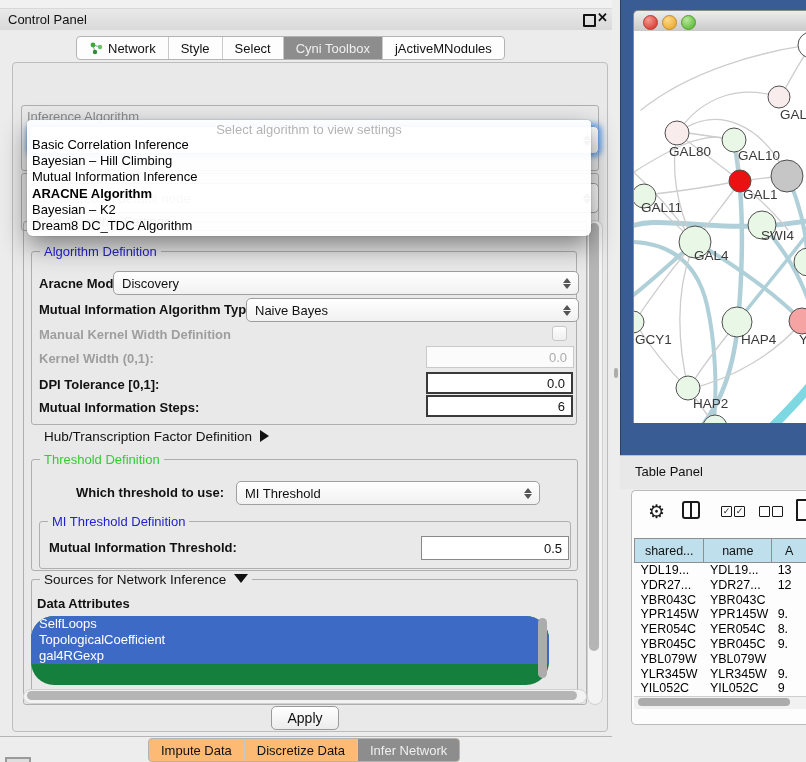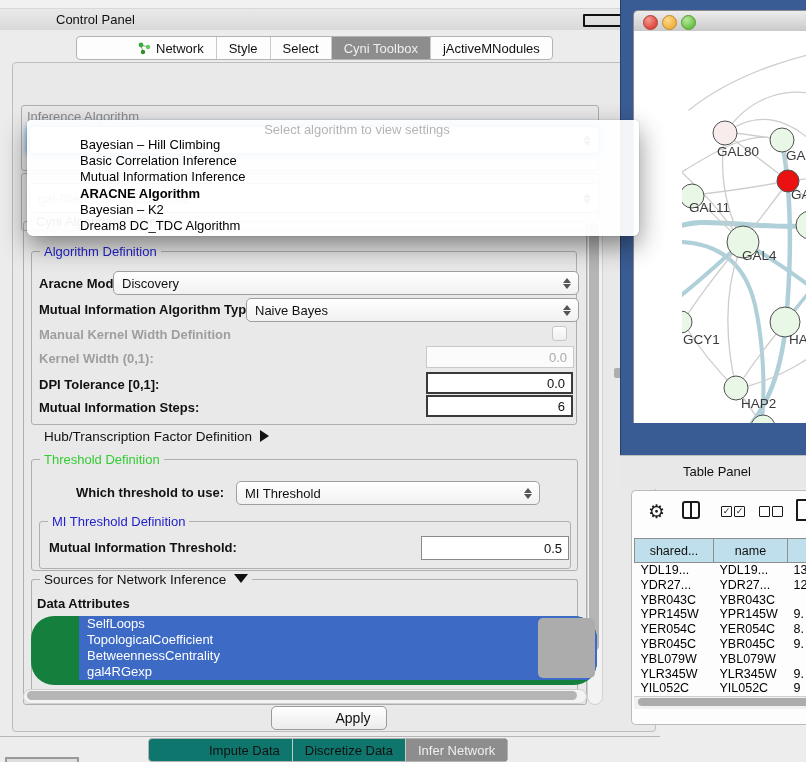--- a/index.html
+++ b/index.html
@@ -1,18 +1,18 @@
 <!DOCTYPE html>
 <html><head>
 <meta charset="utf-8">
 <style>
   html,body{margin:0;padding:0;}
   body{width:806px;height:762px;position:relative;overflow:hidden;background:#EDEDED;
        font-family:"Liberation Sans",sans-serif;-webkit-font-smoothing:antialiased;}
-  .abs{position:absolute;padding-left:48px;}
+  .abs{position:absolute;}
   
   #ctl-top-strip{left:0;top:0;width:612px;height:8px;background:#F1F1F1;border-bottom:1px solid #D8D8D8;}
   #ctl-titlebar{left:0;top:9px;width:612px;height:21px;background:linear-gradient(#E9E9E9,#D9D9D9);
                 border-bottom:1px solid #ACACAC;}
   #ctl-title{left:8px;top:3px;font-size:13px;color:#111;}
   #ctl-float{left:583px;top:5px;width:9px;height:9px;border:2px solid #111;border-radius:1px;}
   #ctl-close{left:597px;top:1px;font-size:13px;font-weight:bold;color:#111;}
   #ctl-body{left:0;top:30px;width:612px;height:706px;background:#ECECEC;border-bottom:1px solid #B5B5B5;}
   
   #tabbar{left:76px;top:6px;height:22px;display:flex;background:#FDFDFD;border:1px solid #B3B3B3;
@@ -61,21 +61,21 @@
   #attr-list{left:18px;top:553px;width:518px;height:69px;background:#15803d;overflow:hidden;z-index:5;border-radius:23px;}
   .attr-item{background:#3D6AC5;color:#FFF;font-size:13px;height:16px;line-height:16px;padding-left:8px;}
   #attr-sb{left:525px;top:555px;width:9px;height:60px;background:#ACACAC;border-radius:5px;z-index:6;}
   
   .sb-track{position:absolute;background:#F3F3F3;border:1px solid #D0D0D0;border-radius:8px;}
   .sb-thumb{position:absolute;background:#B5B5B5;border-radius:6px;}
   
   #apply-btn{left:258px;top:643px;width:66px;height:22px;background:linear-gradient(#FFFFFF,#ECECEC);
              border:1px solid #9A9A9A;border-radius:5px;font-size:14px;color:#111;display:flex;
              align-items:center;justify-content:center;}
-  #bottom-tabbar{left:148px;top:708px;height:22px;display:flex;background:#0f766e;border:1px solid #B3B3B3;
+  #bottom-tabbar{left:148px;top:708px;height:22px;display:flex;background:#fdba74;border:1px solid #B3B3B3;
                  border-radius:4px;overflow:hidden;z-index:4;}
   
   #splitter-handle{left:614px;top:368px;width:4px;height:10px;background:#ADADAD;border-radius:2px;}
   
   #desktop{left:620px;top:0;width:186px;height:455px;background:#3A5C94;border-left:1px solid #27406B;}
   #net-titlebar{left:633px;top:10px;width:173px;height:21px;background:linear-gradient(#EDEDED,#C8C8C8);
                 border:1px solid #8A8A8A;border-right:none;border-radius:5px 0 0 0;}
   .tl{position:absolute;top:4px;width:13px;height:13px;border-radius:50%;}
   #net-canvas{left:633px;top:31px;width:173px;height:392px;background:#FFF;border-left:1px solid #8A8A8A;overflow:hidden;}
   
@@ -205,38 +205,37 @@
     <div class="lbl b" style="left:36px;top:477px;">Mutual Information Threshold:</div>
     <div class="field mid" style="left:408px;top:473px;width:140px;height:22px;">0.5</div>
 
     <div class="groupbox" style="left:18px;top:516px;width:545px;height:122px;border-bottom:none;border-radius:3px 3px 0 0;">
       <span class="gtitle" style="left:8px;font-size:13.5px;"><span>Sources for Network Inference</span><span class="tri-d"></span></span>
     </div>
     <div class="lbl b" style="left:24px;top:533px;">Data Attributes</div>
     <div class="abs" id="attr-list">
         <div class="attr-item">SelfLoops</div>
         <div class="attr-item">TopologicalCoefficient</div>
-        <div class="attr-item">BetweennessCentrality</div>
         <div class="attr-item">gal4RGexp</div>
       </div>
     <div class="abs" id="attr-sb"></div>
 
     <div class="sb-track" style="left:10px;top:626px;width:562px;height:13px;"></div>
     <div class="sb-thumb" style="left:14px;top:628px;width:550px;height:9px;"></div>
 
     <div class="sb-track" style="left:574px;top:157px;width:14px;height:483px;"></div>
     <div class="sb-thumb" style="left:576px;top:160px;width:10px;height:428px;"></div>
 
     <div class="abs" id="apply-btn">Apply</div>
 
     <div class="abs" id="popup">
       <div id="popup-prompt">Select algorithm to view settings</div>
       <div id="popup-list">
+          <div class="popup-item">Basic Correlation Inference</div>
           <div class="popup-item">Bayesian – Hill Climbing</div>
-          <div class="popup-item">Basic Correlation Inference</div>
           <div class="popup-item">Mutual Information Inference</div>
           <div class="popup-item bold">ARACNE Algorithm</div>
           <div class="popup-item">Bayesian – K2</div>
           <div class="popup-item">Dream8 DC_TDC Algorithm</div>
         </div>
     </div>
   </div>
 
   <div class="abs" id="bottom-tabbar">
       <div class="tab">Impute Data</div>

